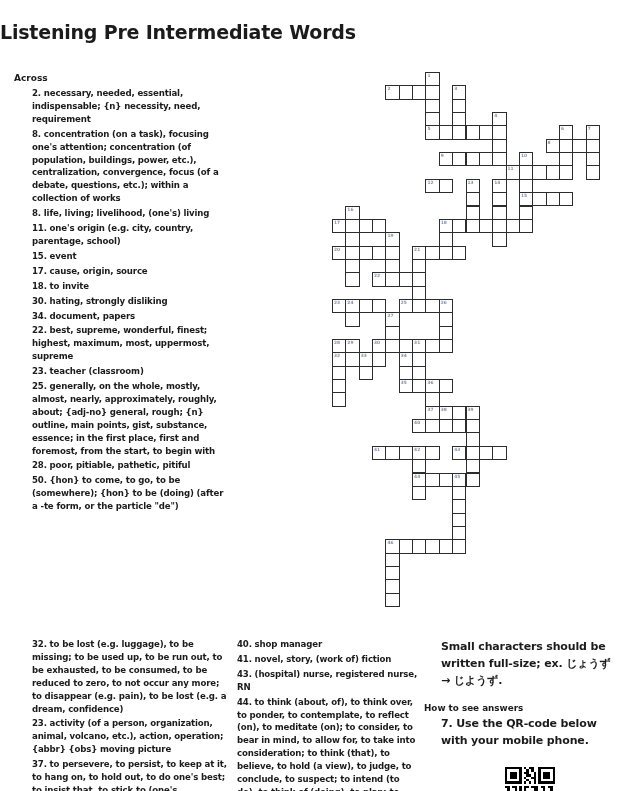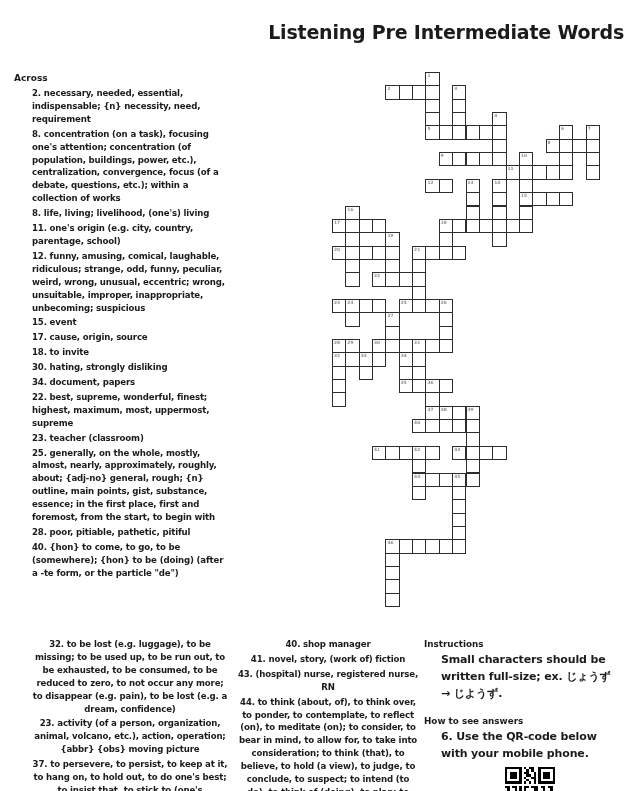--- a/index.html
+++ b/index.html
@@ -4,31 +4,31 @@
 <style>
   html,body{margin:0;padding:0;}
   body{
     width:624px;height:791px;position:relative;overflow:hidden;
     background:#ffffff;
     font-family:"DejaVu Sans","Liberation Sans",sans-serif;
     color:#1b1b1b;
   }
   .page-title{
     position:absolute;top:21px;left:0;width:624px;
-    text-align:right;font-size:19px;font-weight:bold;letter-spacing:-0.2px;
+    text-align:left;font-size:19px;font-weight:bold;letter-spacing:-0.2px;
   }
   
   .clues-left{position:absolute;left:14px;top:73px;width:212px;}
   .clues-header{font-size:9px;font-weight:bold;margin-bottom:4px;}
   .clue{font-size:8.6px;font-weight:bold;line-height:12.9px;letter-spacing:-0.15px;margin:0 0 2px 18px;width:194px;}
   .bottom-col{position:absolute;top:638px;}
   .bottom-col .clue{margin-left:0;}
   #bottom-left{left:32px;width:196px;}
   #bottom-middle{left:237px;width:182px;}
-  #bottom-middle .clue,#bottom-left .clue{width:100%;text-align:center;}
+  #bottom-middle .clue,#bottom-left .clue{width:100%;}
   
   .instr{position:absolute;left:424px;top:638px;width:190px;}
   .instr .hdr{font-size:8.8px;font-weight:bold;line-height:13px;}
   .instr .body{font-size:11px;font-weight:bold;line-height:17px;letter-spacing:-0.15px;margin-left:17px;width:170px;}
   .instr .gap{height:13px;}
   
   #grid{position:absolute;left:332px;top:72px;width:268px;height:535px;}
   .cell{
     position:absolute;box-sizing:border-box;
     width:14.35px;height:14.35px;
@@ -46,31 +46,30 @@
 
 <div class="page-title">Listening Pre Intermediate Words</div>
 
 <div class="clues-left">
   <div class="clues-header">Across</div>
   <div id="across-clues">
       <div class="clue">2. necessary, needed, essential, indispensable; {n} necessity, need, requirement</div>
       <div class="clue">8. concentration (on a task), focusing one's attention; concentration (of population, buildings, power, etc.), centralization, convergence, focus (of a debate, questions, etc.); within a collection of works</div>
       <div class="clue">8. life, living; livelihood, (one's) living</div>
       <div class="clue">11. one's origin (e.g. city, country, parentage, school)</div>
-      <div class="clue">12. funny, amusing, comical, laughable, ridiculous; strange, odd, funny, peculiar, weird, wrong, unusual, eccentric; wrong, unsuitable, improper, inappropriate, unbecoming; suspicious</div>
       <div class="clue">15. event</div>
       <div class="clue">17. cause, origin, source</div>
       <div class="clue">18. to invite</div>
       <div class="clue">30. hating, strongly disliking</div>
       <div class="clue">34. document, papers</div>
       <div class="clue">22. best, supreme, wonderful, finest; highest, maximum, most, uppermost, supreme</div>
       <div class="clue">23. teacher (classroom)</div>
       <div class="clue">25. generally, on the whole, mostly, almost, nearly, approximately, roughly, about; {adj-no} general, rough; {n} outline, main points, gist, substance, essence; in the first place, first and foremost, from the start, to begin with</div>
       <div class="clue">28. poor, pitiable, pathetic, pitiful</div>
-      <div class="clue">40. {hon} to come, to go, to be (somewhere); {hon} to be (doing) (after a -te form, or the particle "de")</div>
+      <div class="clue">50. {hon} to come, to go, to be (somewhere); {hon} to be (doing) (after a -te form, or the particle "de")</div>
     </div>
 </div>
 
 <div id="grid">
     <div class="cell" style="left: 93.45px; top: 0px;">
       <span class="num">1</span>
     </div>
     <div class="cell" style="left: 53.4px; top: 13.35px;">
       <span class="num">2</span>
     </div>
@@ -333,25 +332,24 @@
     <div class="clue">37. to persevere, to persist, to keep at it, to hang on, to hold out, to do one's best; to insist that, to stick to (one's</div>
   </div>
 <div class="bottom-col" id="bottom-middle">
     <div class="clue">40. shop manager</div>
     <div class="clue">41. novel, story, (work of) fiction</div>
     <div class="clue">43. (hospital) nurse, registered nurse, RN</div>
     <div class="clue">44. to think (about, of), to think over, to ponder, to contemplate, to reflect (on), to meditate (on); to consider, to bear in mind, to allow for, to take into consideration; to think (that), to believe, to hold (a view), to judge, to conclude, to suspect; to intend (to do), to think of (doing), to plan; to predict</div>
   </div>
 
 <div class="instr">
-  <div class="hdr">Instructions</div>
   <div class="body">Small characters should be written full-size; ex. じょうず → じようず.</div>
   <div class="gap"></div>
   <div class="hdr">How to see answers</div>
-  <div class="body">6. Use the QR-code below with your mobile phone.</div>
+  <div class="body">7. Use the QR-code below with your mobile phone.</div>
 </div>
 
 <div id="qr">
   <svg width="50" height="50" viewBox="0 0 21 21" shape-rendering="crispEdges">
     <rect x="0" y="0" width="21" height="21" fill="#ffffff"></rect>
     <g fill="#000000">
       <rect x="0" y="0" width="7" height="7"></rect>
         <rect x="14" y="0" width="7" height="7"></rect>
       <rect x="1" y="1" width="5" height="5" fill="#ffffff"></rect>
         <rect x="15" y="1" width="5" height="5" fill="#ffffff"></rect>

